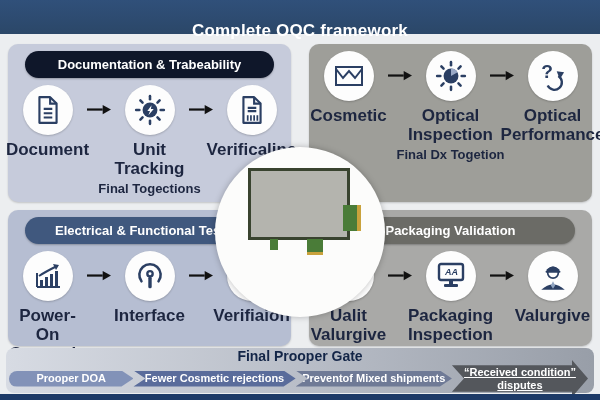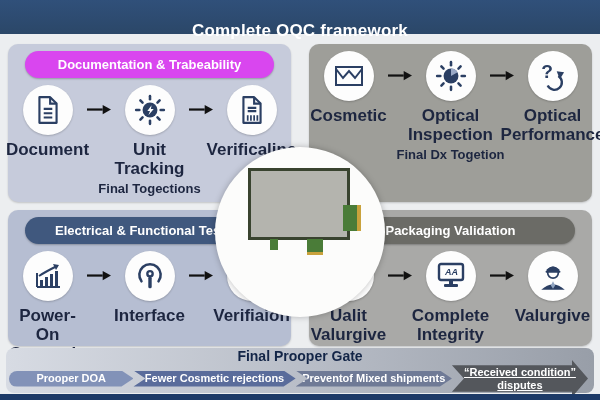--- a/index.html
+++ b/index.html
@@ -59,21 +59,21 @@
 </head>
 <body>
 
 <div class="stage">
 
   <div class="header">
     <div class="title">Complete OQC framework</div>
   </div>
 
   <div class="quad q-tl" style="background: rgb(198, 203, 219);">
-    <div class="q-head" style="background: #d946ef;">Documentation &amp; Trabeability</div>
+    <div class="q-head" style="background: #0f172a;">Documentation &amp; Trabeability</div>
     <div class="steps">
       <div class="step">
         <div class="icon-circle">
           <svg width="26" height="30" viewBox="0 0 24 28">
               <path d="M4 2h10l6 6v18H4z" fill="none" stroke="#2b3f63" stroke-width="2" stroke-linejoin="round"></path>
               <path d="M14 2v6h6" fill="none" stroke="#2b3f63" stroke-width="2"></path>
               <path d="M8 13h8M8 17h8M8 21h8" stroke="#2b3f63" stroke-width="2"></path>
             </svg>
         </div>
         <div class="step-label">Document</div>
@@ -243,21 +243,21 @@
         </svg>
       <div class="step">
         <div class="icon-circle">
           <svg width="32" height="30" viewBox="0 0 32 30">
               <rect x="4" y="3" width="24" height="16" rx="2" fill="none" stroke="#2b3f63" stroke-width="2.4"></rect>
               <text x="10" y="14" font-size="9" font-weight="bold" font-style="italic" fill="#2b3f63">AA</text>
               <rect x="14" y="19" width="4" height="4" fill="#2b3f63"></rect>
               <rect x="9" y="23" width="14" height="3" rx="1" fill="#2b3f63"></rect>
             </svg>
         </div>
-        <div class="step-label">Complete Integrity</div>
+        <div class="step-label">Packaging Inspection</div>
       </div>
       <svg class="flow-arrow" viewBox="0 0 26 12">
           <line x1="0" y1="6" x2="17" y2="6" stroke="#111" stroke-width="2.4"></line>
           <polygon points="17,1 26,6 17,11" fill="#111"></polygon>
         </svg>
       <div class="step">
         <div class="icon-circle">
           <svg width="32" height="32" viewBox="0 0 30 30">
               <path d="M4 28 q11 -10 22 0 z" fill="#2b3f63"></path>
               <circle cx="15" cy="12" r="5" fill="none" stroke="#2b3f63" stroke-width="1.6"></circle>

